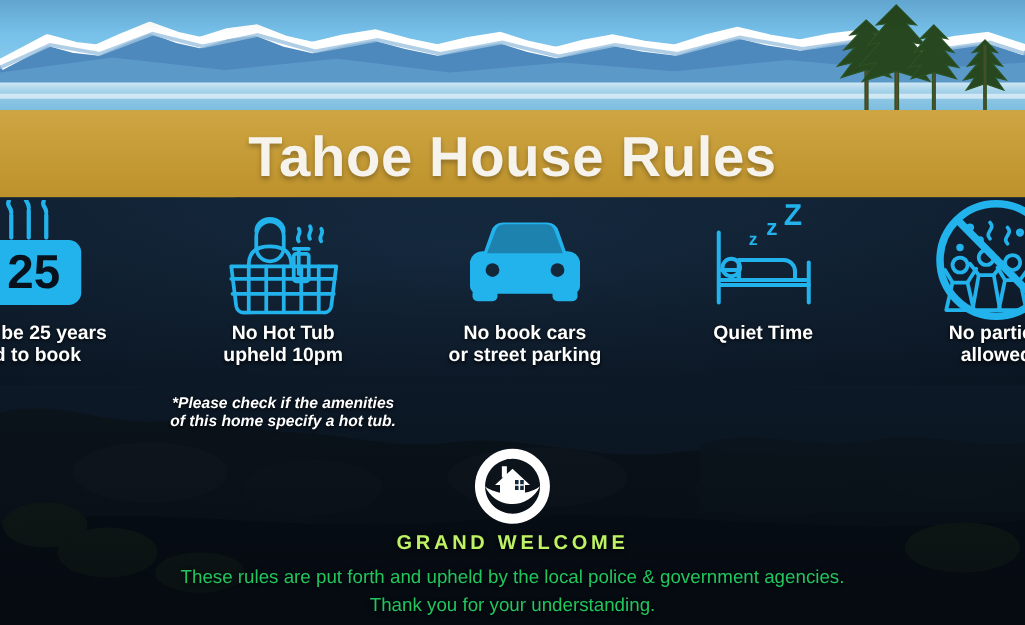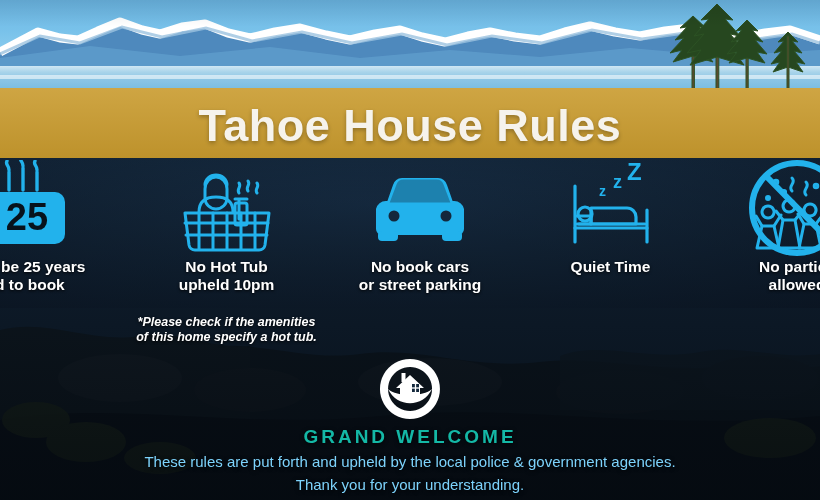--- a/index.html
+++ b/index.html
@@ -45,23 +45,23 @@
   .cell{position:absolute;top:0;text-align:center;color:#ffffff;}
   .iconwrap{height:100px;display:flex;align-items:center;justify-content:center;}
   .cap{font-size:15.5px;font-weight:bold;line-height:1.18;
        text-shadow:0 1px 3px rgba(0,0,0,.9);}
   .subcap{margin-top:20px;font-size:12.5px;font-style:italic;font-weight:bold;line-height:1.22;
        text-shadow:0 1px 3px rgba(0,0,0,.9);}
 
   
   .logo{position:absolute;left:0;top:358px;width:820px;text-align:center;}
   .logomark{display:block;margin:0 auto;}
-  .logotext{margin-top:6px;color:#14b8a6;font-size:19px;font-weight:bold;letter-spacing:3px;
+  .logotext{margin-top:6px;color:#bef264;font-size:16px;font-weight:bold;letter-spacing:3px;
             text-shadow:0 1px 4px rgba(0,0,0,.85);}
-  .footer{position:absolute;left:0;top:450px;width:820px;text-align:center;color:#7dd3fc;
+  .footer{position:absolute;left:0;top:450px;width:820px;text-align:center;color:#22c55e;
           font-size:15px;line-height:1.55;text-shadow:0 1px 4px rgba(0,0,0,.9);}
 </style>
 </head>
 <body>
 
 <div class="poster">
 
   <div class="banner">
     <div class="sky"></div>
 

